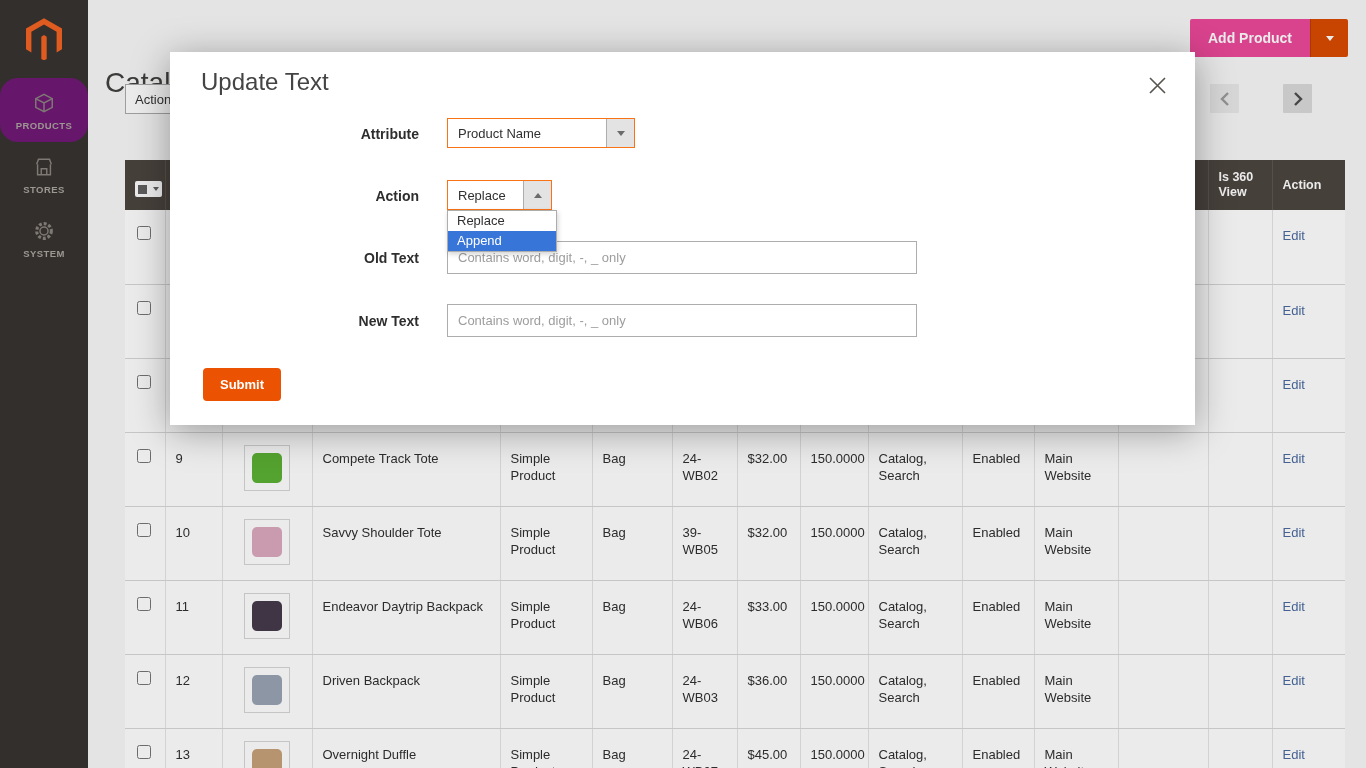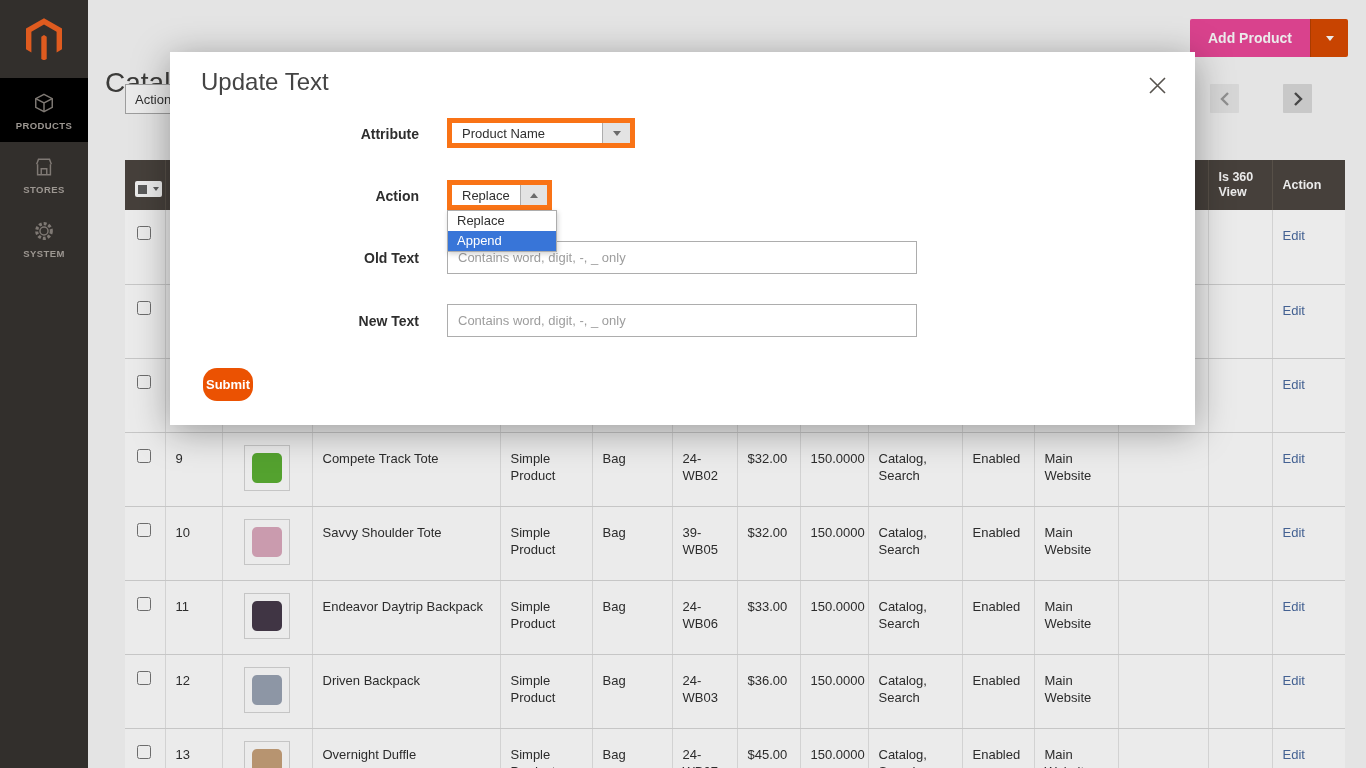--- a/index.html
+++ b/index.html
@@ -4,21 +4,21 @@
 <style>
   * { margin:0; padding:0; box-sizing:border-box; }
   html,body { width:1366px; height:768px; overflow:hidden;
     font-family:"Liberation Sans","DejaVu Sans",sans-serif; background:#f8f8f8; color:#303030; }
   .page { position:relative; width:1366px; height:768px; }
 
   
   .sidebar { position:absolute; left:0; top:0; width:88px; height:100%; background:#373330; z-index:10; }
   .logo { height:78px; display:flex; align-items:center; justify-content:center; cursor:pointer; }
   .menu-item { padding:13px 0 11px; text-align:center; cursor:pointer; }
-  .menu-item.selected { background:#000000; }
+  .menu-item.selected { background:#701a75;border-radius:18px; }
   .mi-icon { display:flex; justify-content:center; height:24px; align-items:center; }
   .mi-label { display:block; margin-top:5px; font-size:9.5px; letter-spacing:.4px; color:#aaa49e; font-weight:700; }
 
   
   .page-title { position:absolute; left:105px; top:20px; font-size:28px; color:#41403e; font-weight:400;margin-top:47px; }
   .add-product { position:absolute; right:18px; top:19px; height:38px; display:flex; border-radius:2px; overflow:hidden; cursor:pointer; }
   .ap-main { background:#ec4899; color:#fff; font-weight:700; font-size:14px; display:flex; align-items:center; padding:0 18px; }
   .ap-toggle { width:38px; background:#d94a02; border-left:1px solid #b84102; display:flex; align-items:center; justify-content:center; }
 
   
@@ -58,36 +58,36 @@
 
   
   .overlay { position:absolute; inset:0; background:rgba(0,0,0,0.08); z-index:40; }
   .modal { position:absolute; left:170px; top:52px; width:1025px; height:373px; background:#fff;
     box-shadow:0 6px 35px rgba(0,0,0,0.35); z-index:60; }
   .modal-title { position:absolute; left:31px; top:16px; font-size:24px; color:#444; font-weight:400; }
   .modal-close { position:absolute; right:26px; top:21px; width:24px; height:24px; cursor:pointer;
     display:flex; align-items:center; justify-content:center; background:none; border:none; }
   .f-label { position:absolute; left:30px; width:219px; text-align:right; font-size:14px; font-weight:700; color:#2e2e2e; }
   #lbl-attribute { top:74px; }  #lbl-action { top:136px; }  #lbl-old { top:198px; }  #lbl-new { top:261px; }
-  .sel { position:absolute; height:30px; background:#fff; border:5px solid #f97316; display:flex;
+  .sel { position:absolute; height:30px; background:#fff; border:1px solid #f97316; display:flex;
     align-items:stretch; font-size:13px; color:#303030; cursor:pointer; }
   .sel-val { padding:0 10px; flex:1; display:flex; align-items:center; white-space:nowrap; }
   .sel-btn { width:28px; background:#e3e3e3; border-left:1px solid #adadad; display:flex; align-items:center; justify-content:center; }
   #sel-attribute { left:277px; top:66px; width:188px; }
   #sel-action { left:277px; top:128px; width:105px; }
   .droplist { position:absolute; left:277px; top:158px; width:110px; background:#fff; border:1px solid #adadad;
     z-index:5; box-shadow:1px 2px 5px rgba(0,0,0,0.18); }
   .opt { height:20px; line-height:20px; padding:0 9px; font-size:13px; cursor:pointer; white-space:nowrap; }
   .opt.selected { background:#3875d8; color:#fff; }
   .txt { position:absolute; left:277px; width:470px; height:33px; border:1px solid #adadad; padding:0 10px;
     font-size:13px; font-family:inherit; color:#303030; background:#fff; }
   .txt::placeholder { color:#9d9d9d; opacity:1; }
   #txt-old { top:189px; }  #txt-new { top:252px; }
   .submit-btn { position:absolute; left:33px; top:316px; background:#eb5202; color:#fff; border:none;
-    font-weight:700; font-size:13px; padding:9px 3px; border-radius:14px; cursor:pointer; font-family:inherit; }
+    font-weight:700; font-size:13px; padding:9px 17px; border-radius:4px; cursor:pointer; font-family:inherit; }
 </style>
 </head>
 <body>
 
 <div class="page">
 
   <div class="sidebar">
     <div class="logo">
       <svg width="36" height="42" viewBox="0 0 32 37">
         <path fill="#f26322" d="M16 0 L32 9.2 V27.7 L27.2 30.5 V12 L16 5.6 L4.8 12 V30.5 L0 27.7 V9.2 Z"></path>

